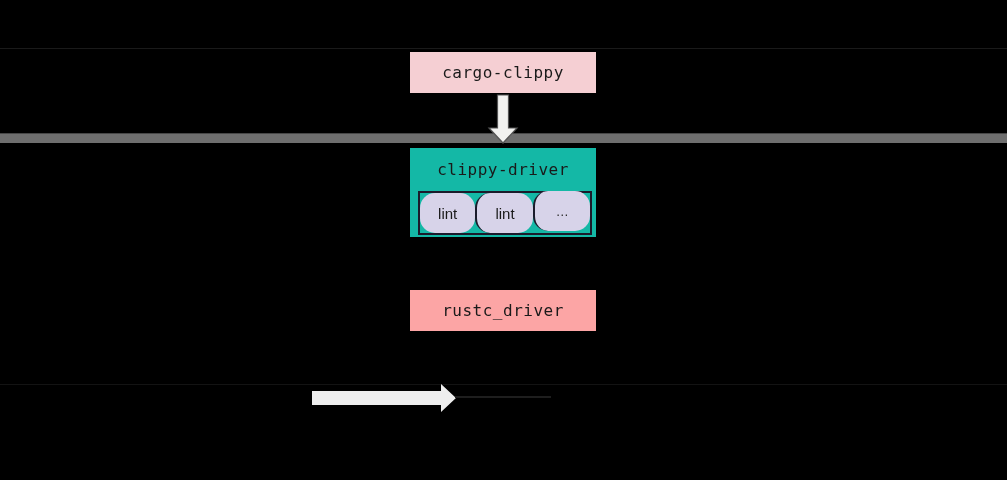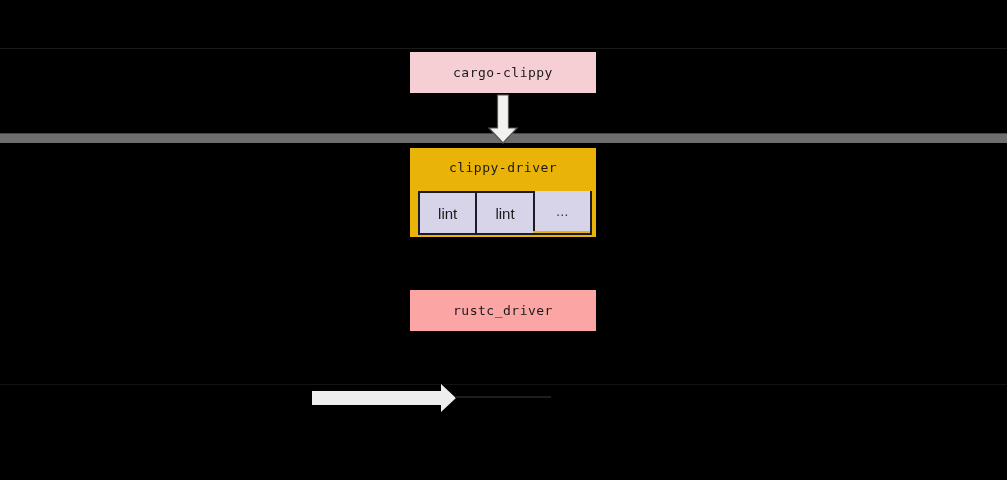--- a/index.html
+++ b/index.html
@@ -39,21 +39,21 @@
     position: absolute;
     left: 408px;
     width: 190px;
     box-sizing: border-box;
     border: 2px solid #000000;
     color: #1a1a1a;
     text-align: center;
   }
   .node .node-label {
     display: block;
-    font-size: 13px;
+    font-size: 16px;
     letter-spacing: 0.5px;
     white-space: nowrap;
   }
 
   .node.cargo-clippy {
     top: 50px;
     height: 45px;
     display: flex;
     align-items: center;
     justify-content: center;
@@ -85,20 +85,21 @@
   }
   .lint-cell {
     flex: 1 1 0;
     display: flex;
     align-items: center;
     justify-content: center;
     font-family: "Liberation Sans", sans-serif;
     font-size: 15px;
     color: #1a1a1a;
     border-left: 2px solid #1b1b2b;
+    border-radius: 15px;
   }
   .lint-cell:first-child { border-left: none; }
   .lint-cell.ellipsis {
     font-size: 13px;
     color: #2a2a2a;
     transform: translateY(-2px);
   }
 
   .arrow-svg {
     position: absolute;
@@ -129,21 +130,21 @@
   <div class="boundary-bar" style="background-color: rgb(110, 110, 110);"></div>
 
   <div class="node cargo-clippy" style="background-color: rgb(245, 207, 211);">
     <span class="node-label">cargo-clippy</span>
   </div>
 
   <svg class="arrow-svg" viewBox="0 0 1007 480">
     <polygon points="497.5,95 508.5,95 508.5,128 517,128 503,143 489,128 497.5,128" stroke="#555555" stroke-width="1.2" style="fill: rgb(242, 242, 240);"></polygon>
   </svg>
 
-  <div class="node clippy-driver" style="background-color: #eab308;">
+  <div class="node clippy-driver" style="background-color: #14b8a6;">
     <span class="node-label">clippy-driver</span>
     <div class="lint-row">
       <div class="lint-cell" style="background-color: rgb(215, 211, 233);">
         <span>lint</span>
       </div>
       <div class="lint-cell" style="background-color: rgb(215, 211, 233);">
         <span>lint</span>
       </div>
       <div class="lint-cell ellipsis" style="background-color: rgb(215, 211, 233);">
         <span>…</span>

